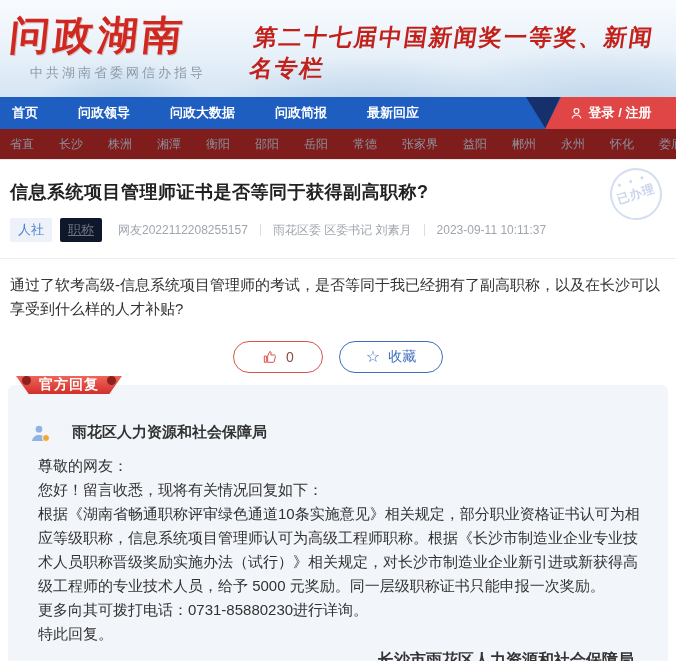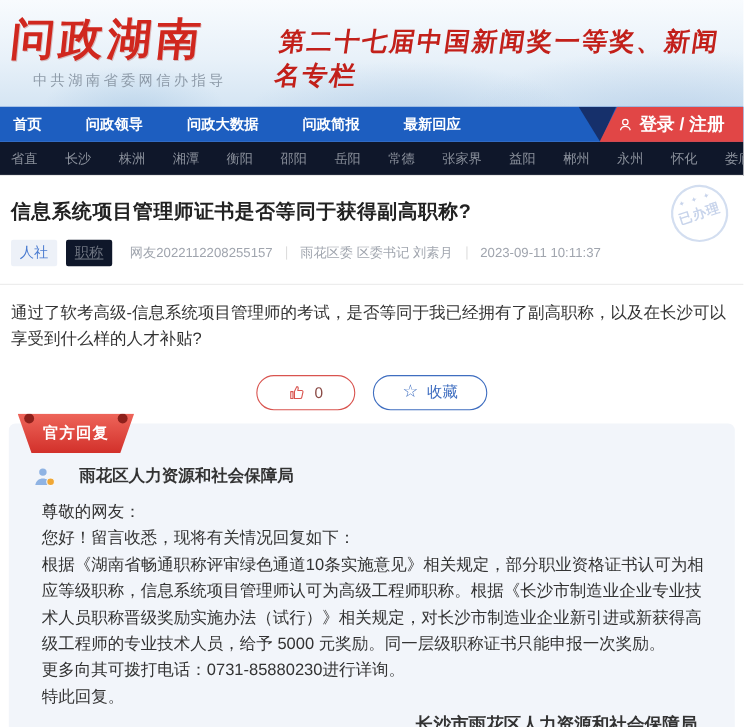--- a/index.html
+++ b/index.html
@@ -30,24 +30,24 @@
   
   .nav { height:32px; background:#1d5ec0; display:flex; align-items:stretch; position:relative; }
   .nav-item { color:#fff; font-size:13px; font-weight:bold; display:flex; align-items:center;
           padding:0 10px; margin-right:20px; cursor:pointer; }
   .nav-item:first-child { margin-left:2px; }
   .nav-corner { position:absolute; right:116px; top:0; width:34px; height:32px; background:#16306b;
           clip-path:polygon(0 0,100% 0,58% 100%); }
   .login { position:absolute; right:0; top:0; width:131px; height:32px; background:#e14646;
           clip-path:polygon(16px 0,100% 0,100% 100%,0 100%);
           display:flex; align-items:center; justify-content:center; gap:6px; color:#fff;
-          font-size:16px; font-weight:bold; cursor:pointer; }
+          font-size:13px; font-weight:bold; cursor:pointer; }
 
   
-  .cities { height:31px; background:#0f172a; border-bottom:1px solid #e9e9e9; display:flex;
+  .cities { height:31px; background:#7f1d1d; border-bottom:1px solid #e9e9e9; display:flex;
           align-items:center; padding-left:10px; }
   .city { font-size:12px; color:#8b919c; margin-right:25px; cursor:pointer; white-space:nowrap; }
 
   
   .main { position:relative; padding:0 10px; }
   .post-title { font-size:18px; font-weight:bold; color:#222; margin-top:20px; letter-spacing:.5px; }
   .meta { display:flex; align-items:center; margin-top:14px; font-size:12px; color:#a0a5ae; }
   .tag { display:inline-block; padding:3px 8px; border-radius:2px; font-size:13px; margin-right:8px; }
   .tag-blue { color:#4a7bd0; background:#edf1f8; }
   .tag-gray { color:#6e7480; background:#0f172a;text-decoration:underline; }
@@ -62,21 +62,21 @@
   .actions { display:flex; justify-content:center; gap:16px; margin-top:20px; }
   .pill { height:32px; border-radius:16px; background:#fff; display:flex; align-items:center;
           justify-content:center; gap:8px; font-size:14px; cursor:pointer; padding:0 26px; }
   .pill-like { border:1px solid #d9544f; color:#8a4a45; min-width:90px; }
   .pill-collect { border:1px solid #3f6ec0; color:#3f6ec0; min-width:90px; }
   .star { font-size:16px; line-height:1; color:#3f6ec0; }
 
   
   .reply-panel { position:absolute; left:8px; right:8px; top:385px; bottom:-10px;
           background:#f2f5fa; border-radius:6px; }
-  .ribbon { position:absolute; left:8px; top:-9px; width:106px; height:36px;
+  .ribbon { position:absolute; left:8px; top:-9px; width:106px; height:18px;
           background:linear-gradient(180deg,#ee655a 0%,#d2302a 100%);
           clip-path:polygon(0 0,100% 0,88% 100%,12% 100%);
           display:flex; align-items:center; justify-content:center; }
   .ribbon::before, .ribbon::after { content:""; position:absolute; top:0; width:9px; height:9px;
           background:#8d201b; border-radius:50%; z-index:-1; }
   .ribbon::before { left:6px; } .ribbon::after { right:6px; }
   .ribbon span { color:#fff; font-size:14px; font-weight:bold; letter-spacing:1px; }
   .agency-row { display:flex; align-items:center; gap:24px; padding:38px 0 0 22px; }
   .agency-name { font-size:15px; font-weight:bold; color:#333; }
   .avatar { position:relative; width:18px; height:18px; }

